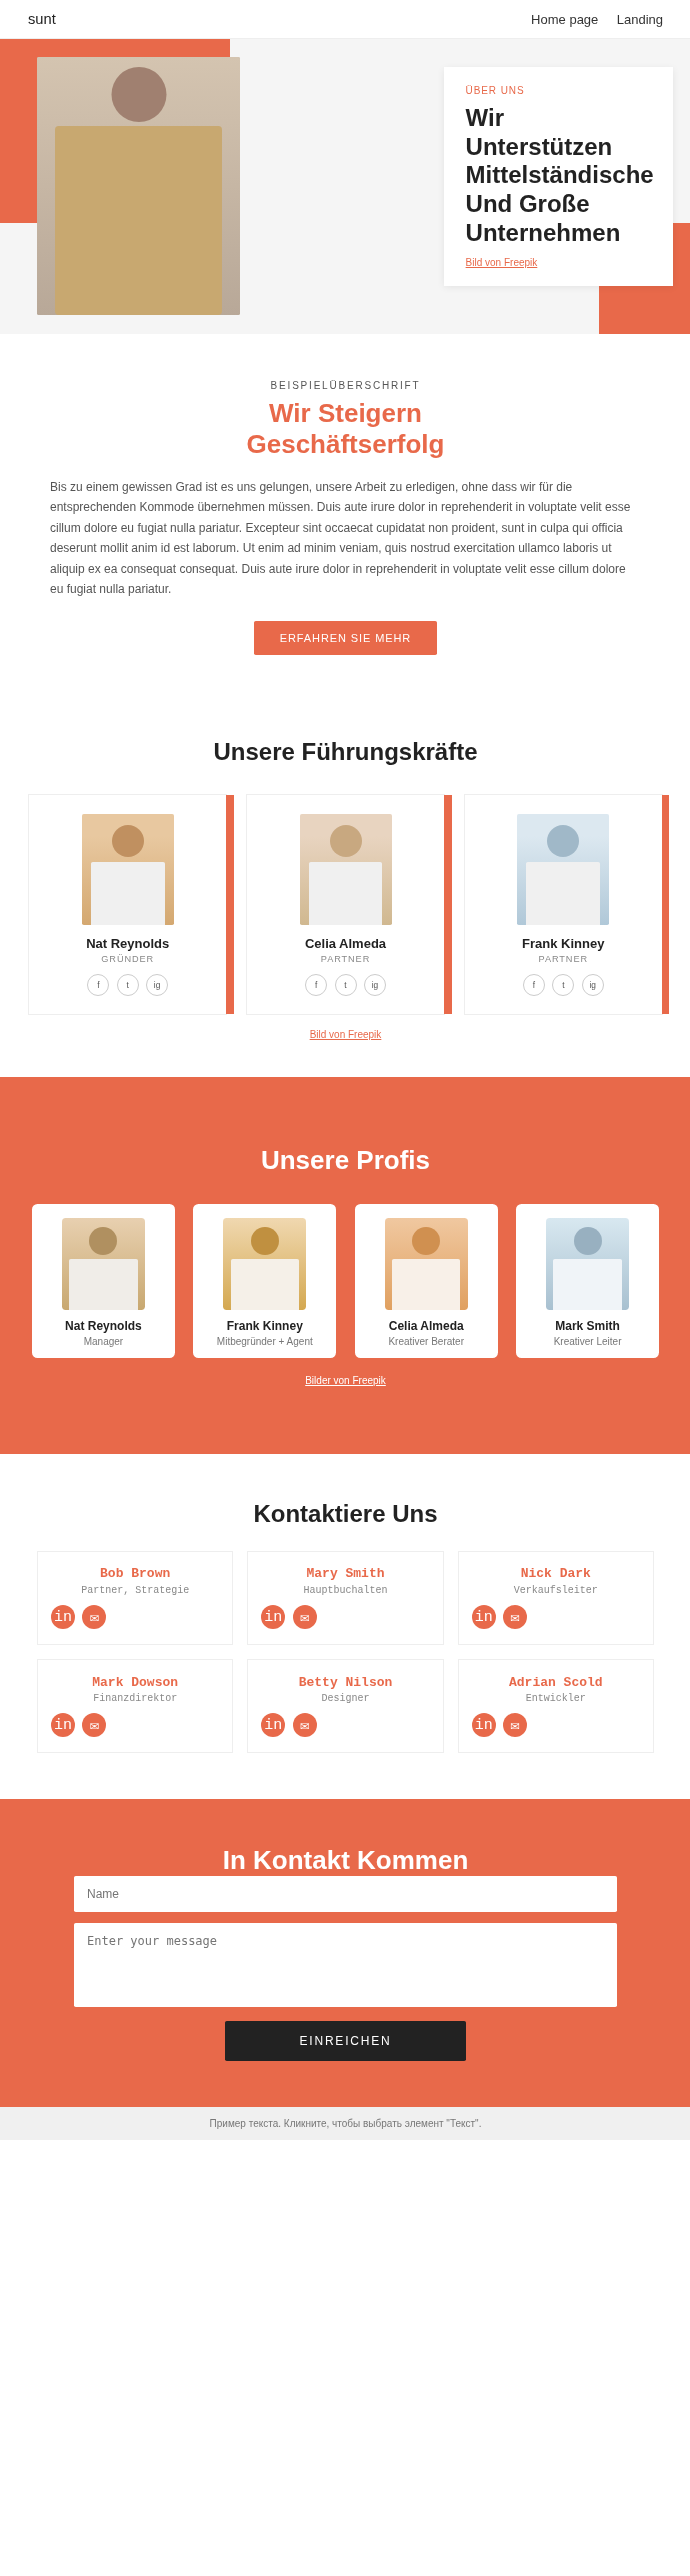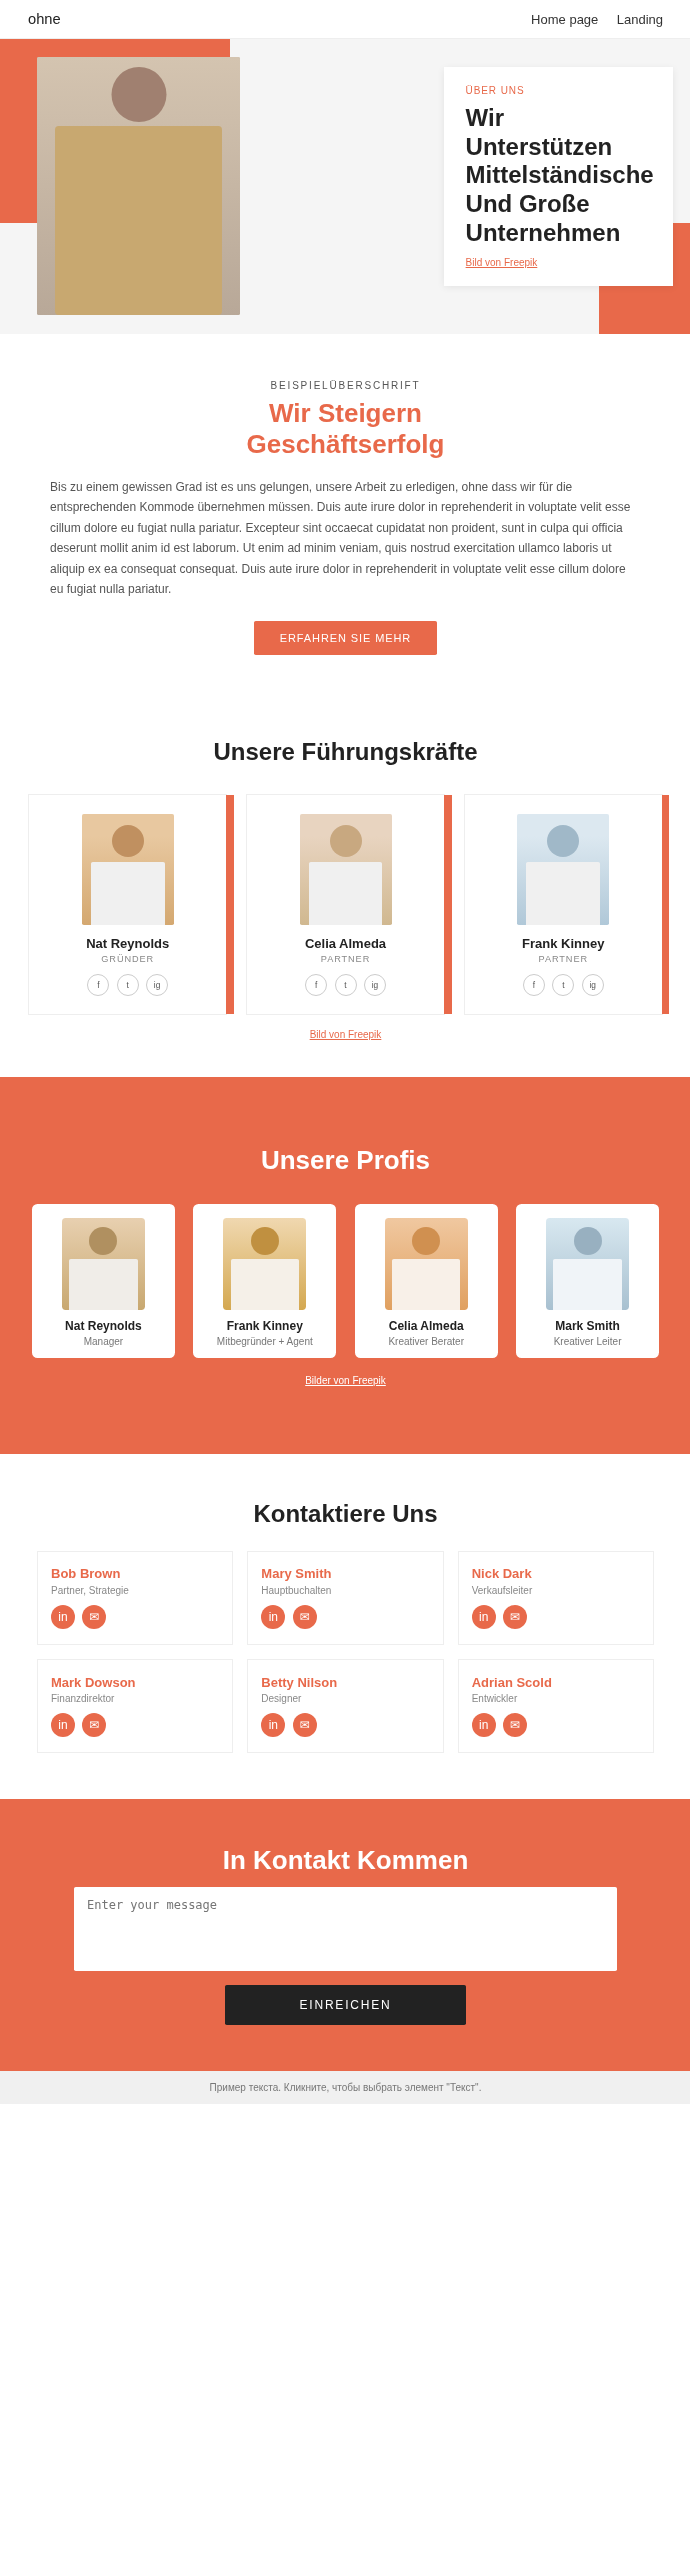--- a/index.html
+++ b/index.html
@@ -75,42 +75,42 @@
     .pa4::before { content:''; position:absolute; top:9.2px; left:50%; transform:translateX(-50%); width:28px; height:28px; background:#98b0c0; border-radius:50%; }
     .pa4::after { content:''; position:absolute; top:41px; left:7.4px; right:7.4px; bottom:0; background:#f0f4f8; border-radius:1.8px 1.8px 0 0; }
     .profis-card h3 { font-size: 12px; font-weight: 600; margin-bottom: 2.8px; }
     .profis-card .role { font-size: 10px; color: #777; }
     .bilder-link { text-align: center; margin-top: 16.6px; font-size: 10px; color: #fff; text-decoration: underline; }
 
     
     .kontakt-section { padding: 46px 37px; text-align: center; }
     .kontakt-section h2 { font-size: 24px; font-weight: 700; margin-bottom: 23px; }
     .kontakt-grid { display: grid; grid-template-columns: repeat(3, 1fr); gap: 14px; }
-    .kontakt-card { border: 0.9px solid #eee; padding: 14.7px 13px; text-align: left; }
+    .kontakt-card { border: 0.9px solid #eee; padding: 14.7px 13px; text-align: center; font-family: Liberation Mono, monospace; }
     .kontakt-card h4 { font-size: 13px; font-weight: 700; color: #e8694a; margin-bottom: 3.7px; }
     .kontakt-card .position { font-size: 10px; color: #888; margin-bottom: 9.2px; }
     .kontakt-icons { display: flex; gap: 7.4px; }
-    .ki { width: 24px; height: 24px; background: #e8694a; border-radius: 50%; display: flex; align-items: center; justify-content: center; font-size: 12px; color: #fff; cursor: pointer; }
+    .ki { width: 24px; height: 24px; background: #e8694a; border-radius: 50%; display: flex; align-items: center; justify-content: center; font-size: 15px; color: #fff; cursor: pointer; }
 
     
     .inkontakt-section { background: #e8694a; padding: 46px 74px; text-align: center; }
     .inkontakt-section h2 { color: #fff; font-size: 26px; font-weight: 700; }
     .form-row { display: flex; gap: 14px; margin-bottom: 11px; }
     .form-input { flex: 1; padding: 11px 13px; border: none; border-radius: 1.8px; font-size: 12px; color: #999; outline: none; }
     .form-textarea { width: 100%; padding: 11px 13px; border: none; border-radius: 1.8px; font-size: 12px; color: #999; height: 84px; resize: none; outline: none; margin-bottom: 11px; }
     .btn-submit { background: #222; color: #fff; border: none; padding: 13px 74px; font-size: 12px; letter-spacing: 1.8px; text-transform: uppercase; cursor: pointer; border-radius: 1.8px; }
 
     
     .footer-note { background: #f0f0f0; padding: 11px; text-align: center; font-size: 10px; color: #777; }
   </style>
 </head>
 <body>
 
 <nav>
-  <div>ohne</div>
+  <div>sunt</div>
   <div class="nav-links">
     <a>Home page</a>
     <a>Landing</a>
   </div>
 </nav>
 
 <section class="hero">
   <div class="hero-orange-bg-top"></div>
   <div class="hero-orange-bg-bottom"></div>
   <div class="hero-image-container">
@@ -255,19 +255,20 @@
         <div class="ki">in</div>
         <div class="ki">✉</div>
       </div>
     </div>
   </div>
 </section>
 
 <section class="inkontakt-section">
   <h2>In Kontakt Kommen</h2>
   <div class="form-row">
+    <input class="form-input" type="text" placeholder="Name" style="">
   </div>
   <textarea class="form-textarea" placeholder="Enter your message" style=""></textarea>
   <button class="btn-submit">EINREICHEN</button>
 </section>
 
 <div class="footer-note">Пример текста. Кликните, чтобы выбрать элемент "Текст".</div>
 
 
 </body></html>

